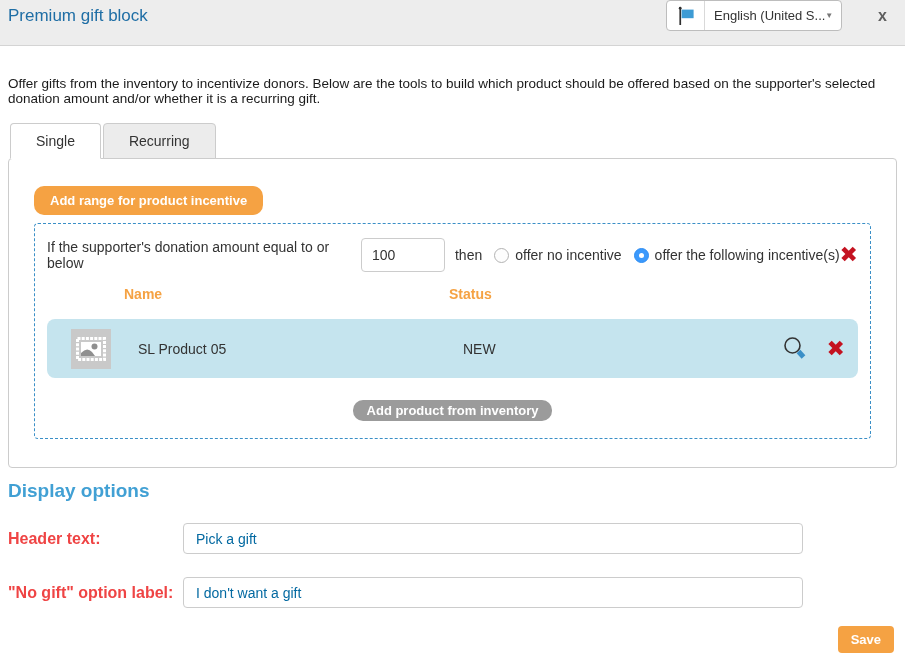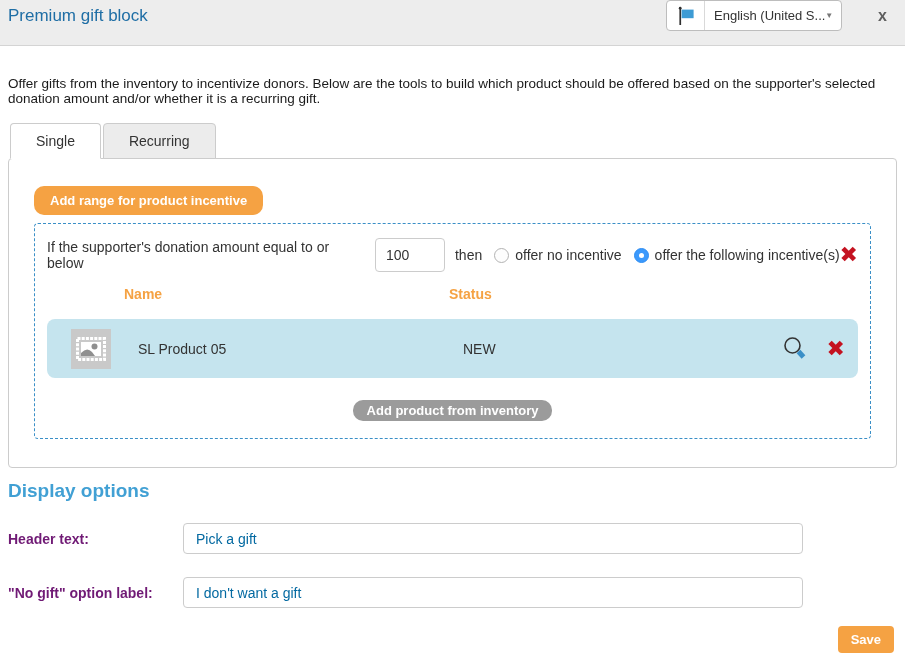--- a/index.html
+++ b/index.html
@@ -98,21 +98,21 @@
     margin: 8px 25px 0 25px;
     border: 1px dashed #3a8fc7;
     border-radius: 4px;
     padding: 14px 12px 17px 12px;
   }
   .rule-row {
     display: flex; align-items: center;
     font-size: 14px; color: #333;
   }
   .amount-input {
-    width: 70px; height: 34px;
+    width: 84px; height: 34px;
     margin: 0 10px;
     border: 1px solid #ccc; border-radius: 4px;
     padding: 0 10px;
     font-family: "Liberation Sans", sans-serif;
     font-size: 14px; color: #333;
   }
   .radio {
     width: 15px; height: 15px; flex: none;
     border-radius: 50%; display: inline-block;
     margin-left: 12px; cursor: pointer; position: relative;
@@ -176,21 +176,21 @@
     font-size: 19px; font-weight: 700; color: #41a0d4;
   }
   .form-row {
     display: flex; align-items: center;
     margin: 0 8px;
   }
   .form-row.first { margin-top: 21px; }
   .form-row.second { margin-top: 23px; }
   .form-label {
     width: 175px; flex: none;
-    font-size: 14px; font-weight: 700; color: #701a75;
+    font-size: 16px; font-weight: 700; color: #ef4444;
   }
   .text-input {
     width: 620px; height: 31px;
     border: 1px solid #ccc; border-radius: 4px;
     padding: 0 12px;
     font-family: "Liberation Sans", sans-serif;
     font-size: 14px; color: #0369a1;
   }
 
   

